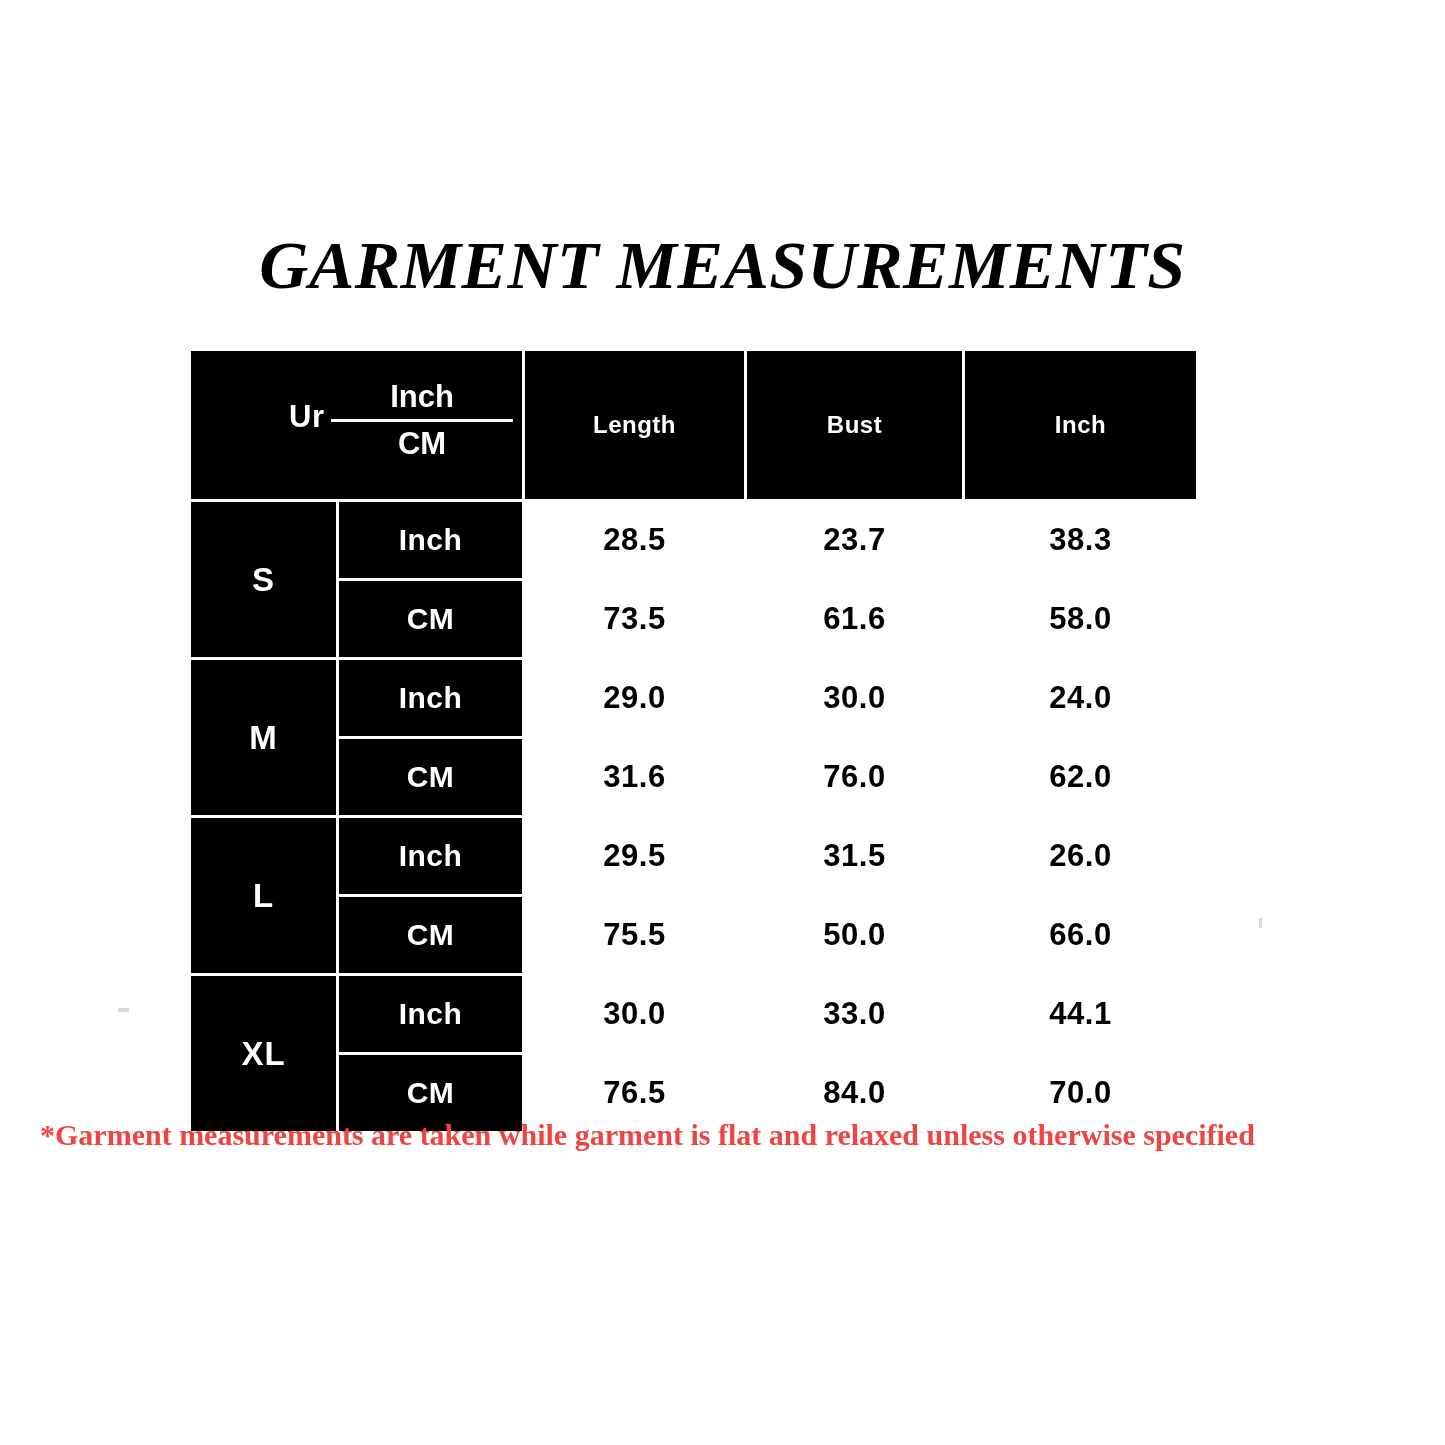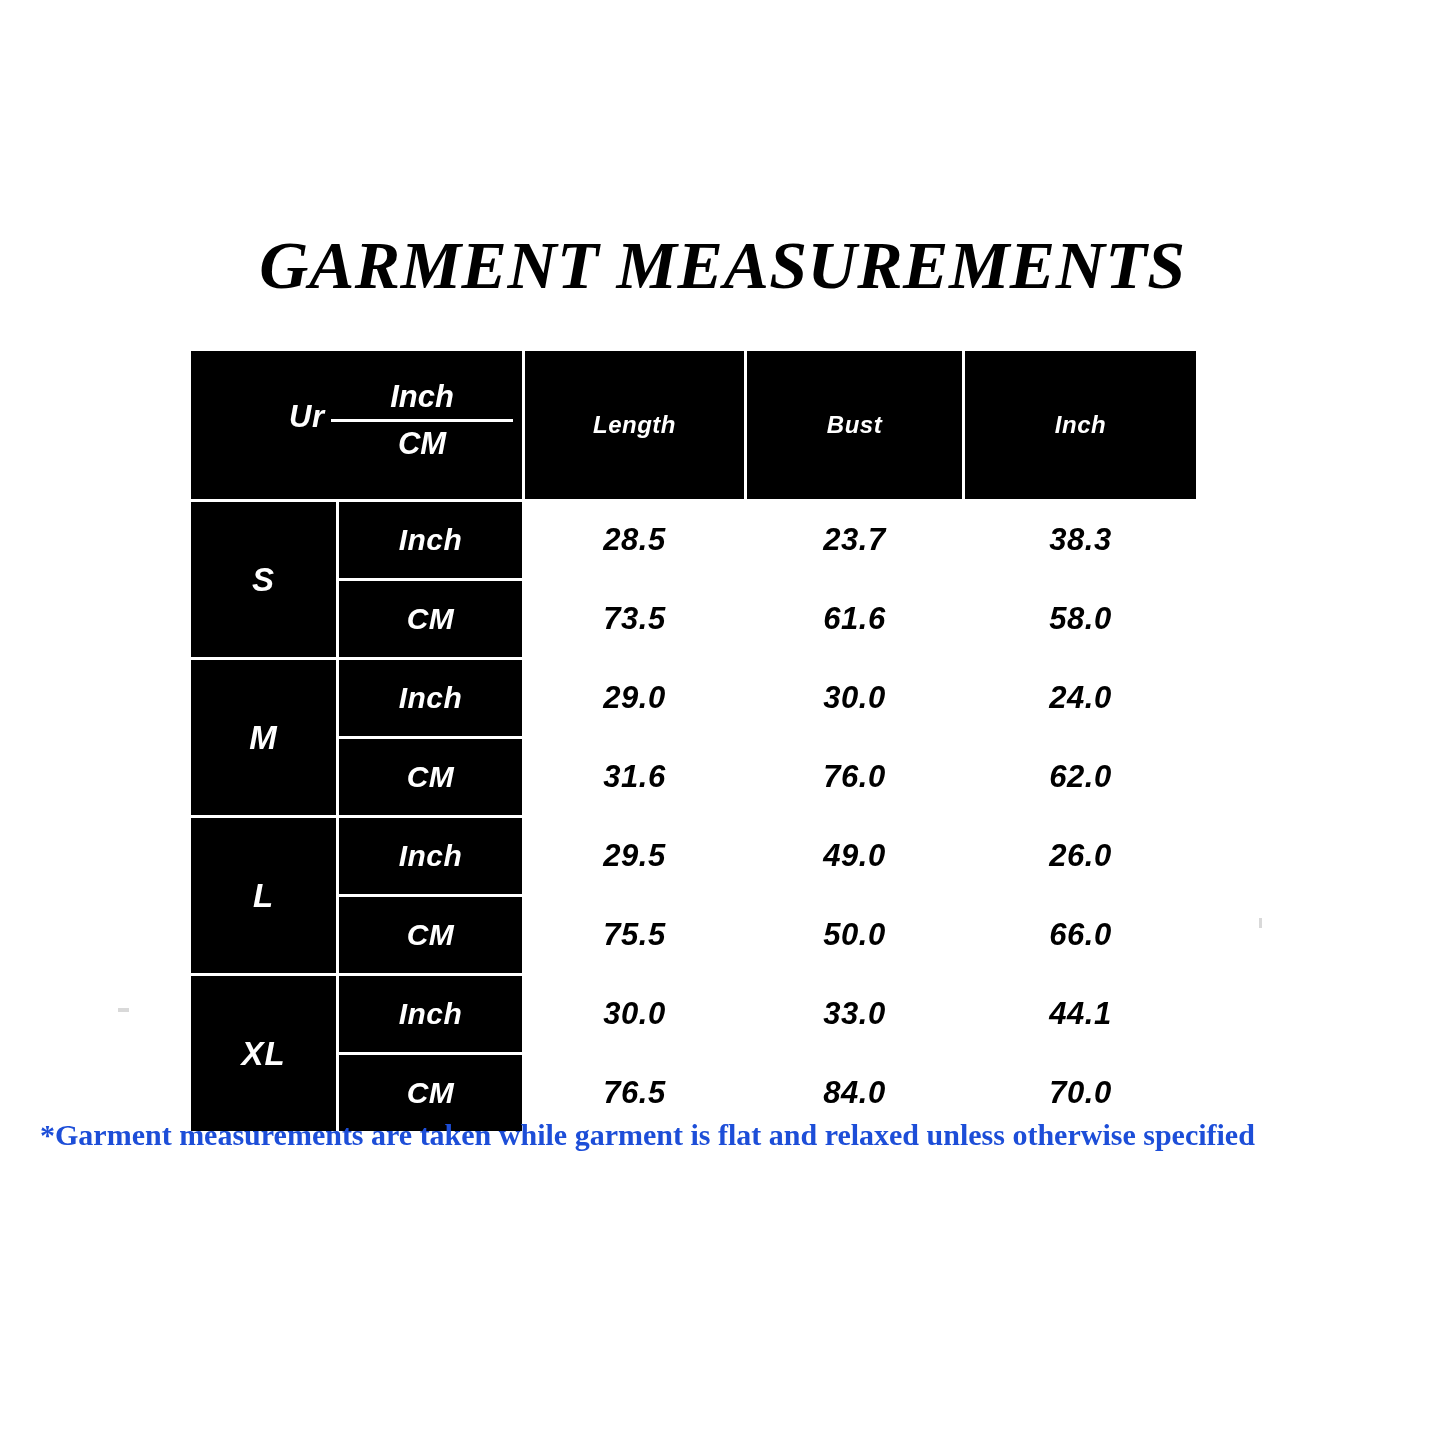--- a/index.html
+++ b/index.html
@@ -39,21 +39,20 @@
     position: absolute;
     left: 188px;
     top: 348px;
     width: 1008px;
   }
   table.size-table {
     border-collapse: collapse;
     table-layout: fixed;
     width: 1008px;
     background: #14b8a6;
-    font-style: italic;
   }
   table.size-table td, table.size-table th {
     border: 3px solid #ffffff;
     padding: 0;
     text-align: center;
     vertical-align: middle;
     font-weight: bold;
   }
   
   col.c-size  { width: 148px; }
@@ -138,21 +137,21 @@
     letter-spacing: 0.5px;
   }
   .footnote {
     position: absolute;
     left: 40px;
     top: 1118px;
     width: 1380px;
     font-family: "Liberation Serif", serif;
     font-weight: bold;
     font-size: 30px;
-    color: #1d4ed8;
+    color: #ef4444;
     white-space: nowrap;
   }
   .speck {
     position: absolute;
     background: #b9b9b9;
     opacity: 0.55;
   }
 </style>
 </head>
 <body>
@@ -213,21 +212,21 @@
           <td class="unit-cell">CM</td>
           <td class="val-cell">31.6</td>
           <td class="val-cell">76.0</td>
           <td class="val-cell">62.0</td>
         </tr>
 
         <tr>
           <td class="size-cell" rowspan="2">L</td>
           <td class="unit-cell">Inch</td>
           <td class="val-cell">29.5</td>
-          <td class="val-cell">49.0</td>
+          <td class="val-cell">31.5</td>
           <td class="val-cell">26.0</td>
         </tr>
         <tr>
           <td class="unit-cell">CM</td>
           <td class="val-cell">75.5</td>
           <td class="val-cell">50.0</td>
           <td class="val-cell">66.0</td>
         </tr>
 
         <tr>

